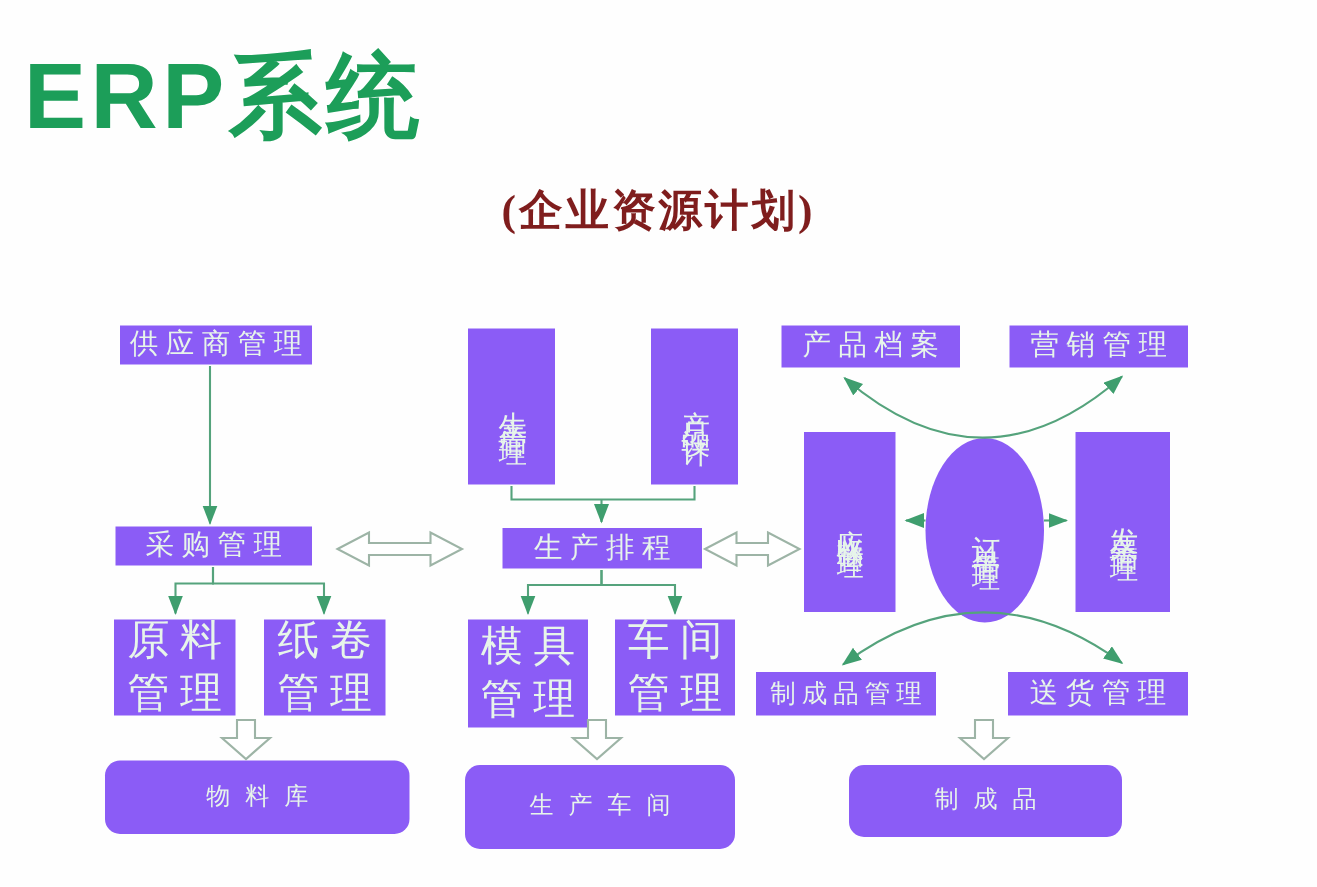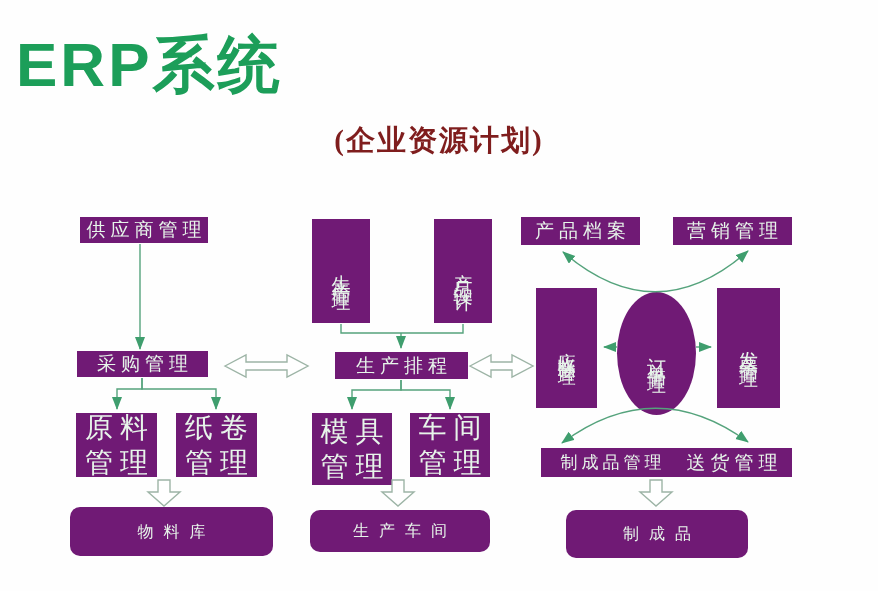--- a/index.html
+++ b/index.html
@@ -12,21 +12,21 @@
     position:absolute;left:0;top:34px;width:878px;text-align:left;
     font-family:"Liberation Sans","DejaVu Sans",sans-serif;
     font-size:62px;font-weight:bold;color:#1c9e59;letter-spacing:3px;line-height:1;padding-left:16px;
   }
   .subtitle{
     position:absolute;left:0;top:121px;width:878px;text-align:center;
     font-size:29px;color:#7f1d1d;letter-spacing:2px;font-weight:bold;
   }
   
   .box{
-    position:absolute;background:#701a75;color:#e7f5ea;
+    position:absolute;background:#8b5cf6;color:#e7f5ea;
     display:flex;align-items:center;justify-content:center;
     font-size:19px;letter-spacing:5px;text-indent:5px;line-height:1.25;
     box-sizing:border-box;z-index:1;text-align:center;
   }
   .box.small{font-size:17px;letter-spacing:4px;text-indent:4px;}
   .box.two-line{flex-direction:column;font-size:28px;letter-spacing:7px;text-indent:7px;}
   .box.vert{
     writing-mode:vertical-rl;text-orientation:upright;
     font-size:19px;letter-spacing:6px;text-indent:0;
   }
@@ -60,28 +60,28 @@
   <div class="box vert" style="left:434px;top:219px;width:58px;height:104px;">产品设计</div>
   <div class="box" style="left:335px;top:352px;width:133px;height:27px;">生产排程</div>
   <div class="box two-line" style="left:312px;top:413px;width:80px;height:72px;">
     <span>模具</span>
     <span>管理</span>
   </div>
   <div class="box two-line" style="left:410px;top:413px;width:80px;height:64px;">
     <span>车间</span>
     <span>管理</span>
   </div>
-  <div class="box rounded" style="left:310px;top:510px;width:180px;height:42px;">生产车间</div>
+  <div class="box rounded" style="left:310px;top:510px;width:180px;height:56px;">生产车间</div>
 
   <div class="box" style="left:521px;top:217px;width:119px;height:28px;">产品档案</div>
   <div class="box" style="left:673px;top:217px;width:119px;height:28px;">营销管理</div>
   <div class="box vert vert5" style="left:536px;top:288px;width:61px;height:120px;">应收款管理</div>
   <div class="box vert ellipse" style="left:617px;top:292px;width:79px;height:123px;">订单管理</div>
   <div class="box vert" style="left:717px;top:288px;width:63px;height:120px;">发票管理</div>
-  <div class="box small" style="left:541px;top:448px;width:140px;height:29px;">制成品管理</div>
+  <div class="box small" style="left:504px;top:448px;width:120px;height:29px;">制成品管理</div>
   <div class="box" style="left:672px;top:448px;width:120px;height:29px;">送货管理</div>
   <div class="box rounded" style="left:566px;top:510px;width:182px;height:48px;">制成品</div>
 
   <svg id="wires" width="878" height="591" viewBox="0 0 878 591">
     <defs>
       <marker id="arw" markerWidth="14" markerHeight="12" refX="12" refY="5" orient="auto-start-reverse" markerUnits="userSpaceOnUse">
         <path d="M0,0 L13,5 L0,10 Z" fill="#3f9e6e"></path>
       </marker>
     </defs>
 

